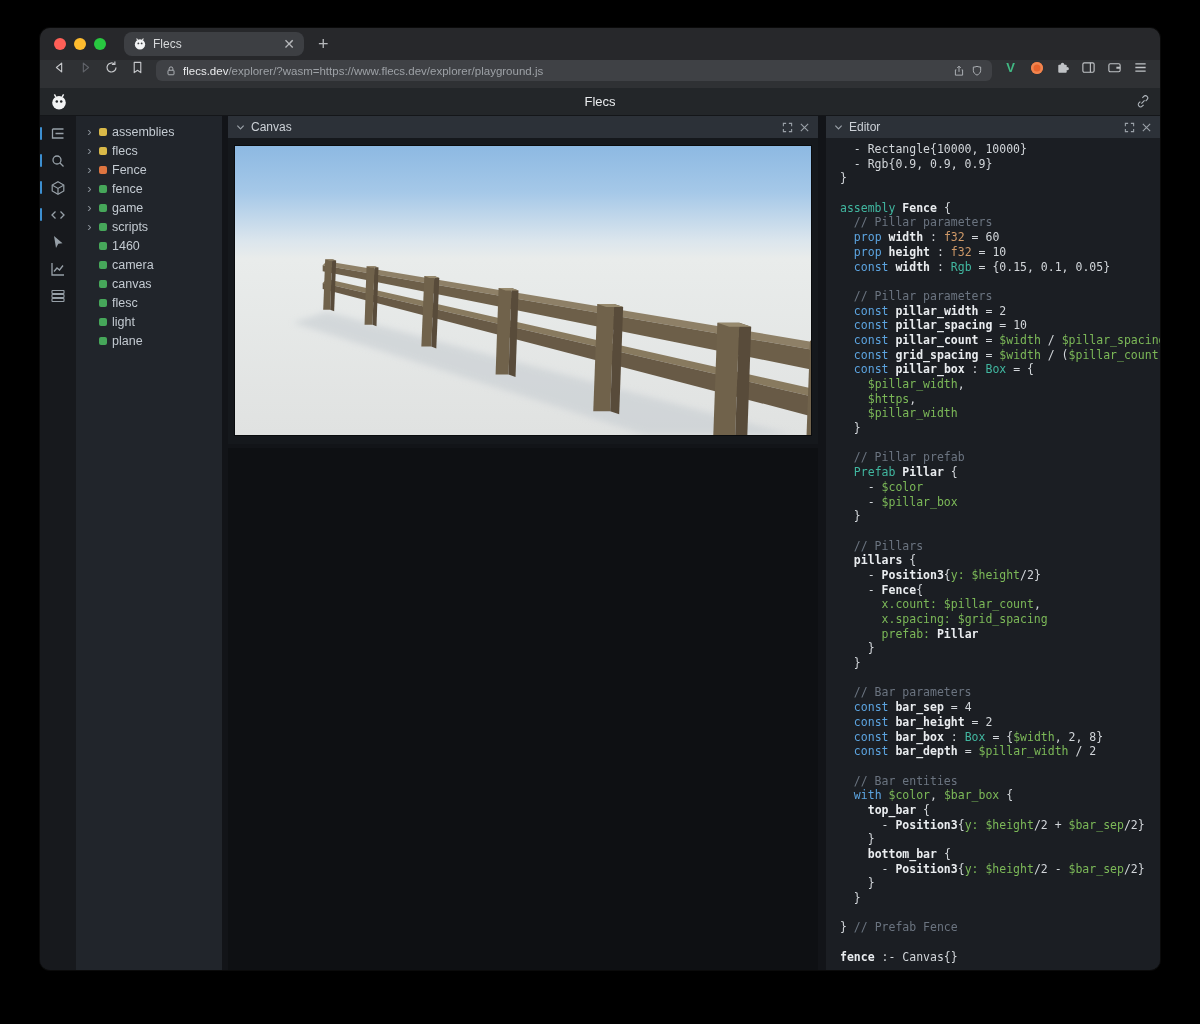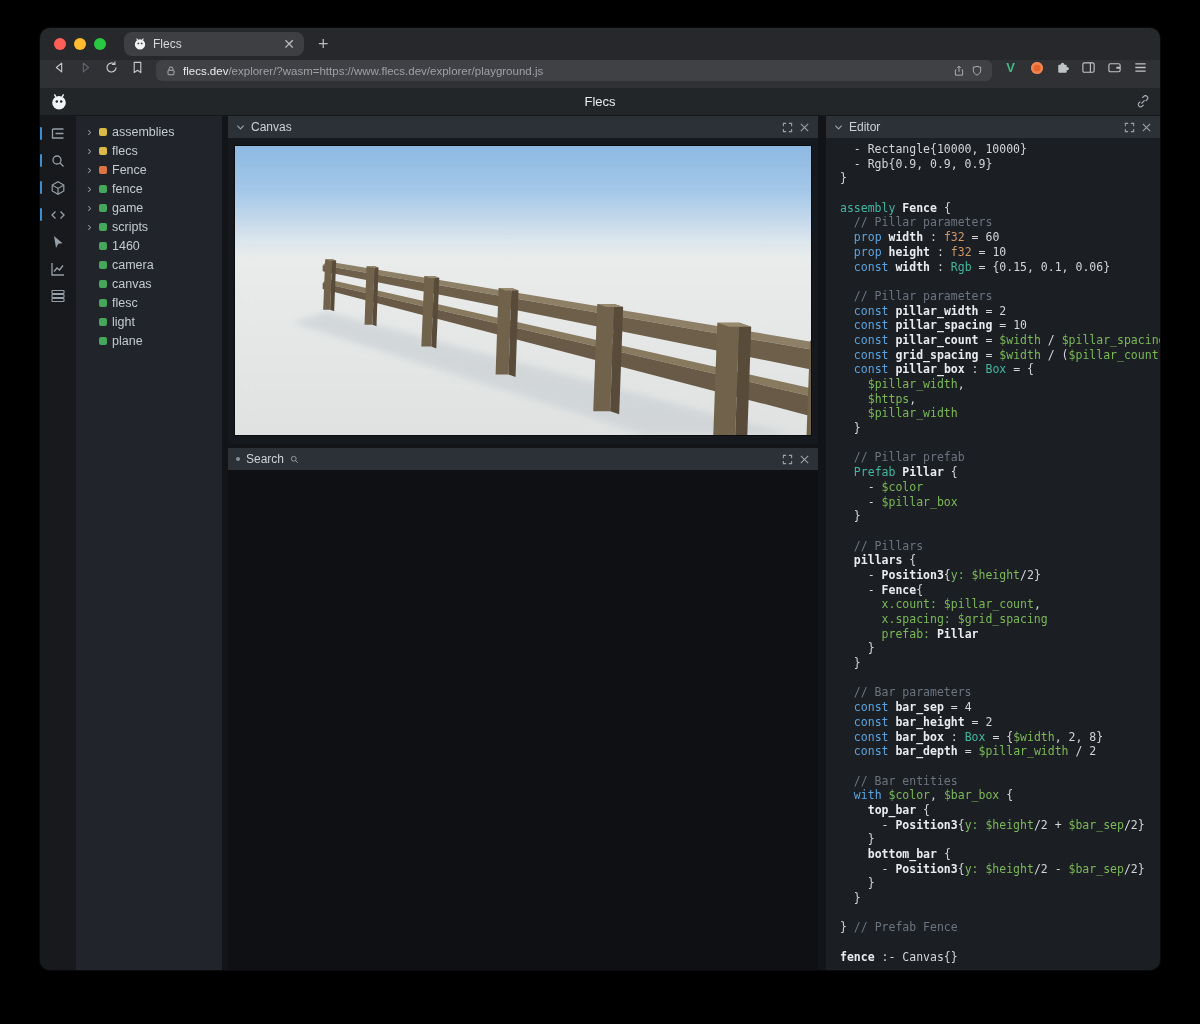--- a/index.html
+++ b/index.html
@@ -375,41 +375,20 @@
 
                 <polygon points="577,196 605,196 599,360 571,360" fill="#70624b"></polygon>
                 <polygon points="577,196 605,196 620,201 592,201" fill="#978a6e"></polygon>
               </g>
             </svg>
           </div>
         </div>
 
         <div class="gap"></div>
 
-        <div class="panel-header">
-          <span class="bullet"></span>
-          <span>Search</span>
-          <span class="hdr-ic small">
-            <svg viewBox="0 0 12 12">
-                <circle cx="5" cy="5" r="3.2" fill="none" stroke="currentColor" stroke-width="1.2"></circle>
-                <path d="M7.4 7.4l3 3" stroke="currentColor" stroke-width="1.2"></path>
-              </svg>
-          </span>
-          <span class="grow"></span>
-          <span class="hdr-ic">
-            <svg viewBox="0 0 12 12">
-                <path d="M1.5 4.5v-3h3M7.5 1.5h3v3M10.5 7.5v3h-3M4.5 10.5h-3v-3" fill="none" stroke="currentColor" stroke-width="1.2"></path>
-              </svg>
-          </span>
-          <span class="hdr-ic">
-            <svg viewBox="0 0 12 12">
-                <path d="M2 2l8 8M10 2l-8 8" stroke="currentColor" stroke-width="1.2"></path>
-              </svg>
-          </span>
-        </div>
         <div class="search-body"></div>
       </div>
 
       <div class="editor">
         <div class="panel-header">
           <span class="hdr-ic small">
             <svg viewBox="0 0 10 10">
                 <path d="M1.5 3 5 6.5 8.5 3" fill="none" stroke="currentColor" stroke-width="1.3"></path>
               </svg>
           </span>
@@ -428,21 +407,21 @@
         </div>
         <div class="editor-body">
             <div class="code-line"><span class="tok-p">  - Rectangle{10000, 10000}</span></div>
             <div class="code-line"><span class="tok-p">  - Rgb{0.9, 0.9, 0.9}</span></div>
             <div class="code-line"><span class="tok-p">}</span></div>
             <div class="code-line">&nbsp;</div>
             <div class="code-line"><span class="tok-t">assembly</span><span class="tok-p"> </span><span class="tok-b">Fence</span><span class="tok-p"> {</span></div>
             <div class="code-line"><span class="tok-c">  // Pillar parameters</span></div>
             <div class="code-line"><span class="tok-p">  </span><span class="tok-k">prop</span><span class="tok-p"> </span><span class="tok-b">width</span><span class="tok-p"> : </span><span class="tok-o">f32</span><span class="tok-p"> = 60</span></div>
             <div class="code-line"><span class="tok-p">  </span><span class="tok-k">prop</span><span class="tok-p"> </span><span class="tok-b">height</span><span class="tok-p"> : </span><span class="tok-o">f32</span><span class="tok-p"> = 10</span></div>
-            <div class="code-line"><span class="tok-p">  </span><span class="tok-k">const</span><span class="tok-p"> </span><span class="tok-b">width</span><span class="tok-p"> : </span><span class="tok-t">Rgb</span><span class="tok-p"> = {0.15, 0.1, 0.06}</span></div>
+            <div class="code-line"><span class="tok-p">  </span><span class="tok-k">const</span><span class="tok-p"> </span><span class="tok-b">width</span><span class="tok-p"> : </span><span class="tok-t">Rgb</span><span class="tok-p"> = {0.15, 0.1, 0.05}</span></div>
             <div class="code-line">&nbsp;</div>
             <div class="code-line"><span class="tok-c">  // Pillar parameters</span></div>
             <div class="code-line"><span class="tok-p">  </span><span class="tok-k">const</span><span class="tok-p"> </span><span class="tok-b">pillar_width</span><span class="tok-p"> = 2</span></div>
             <div class="code-line"><span class="tok-p">  </span><span class="tok-k">const</span><span class="tok-p"> </span><span class="tok-b">pillar_spacing</span><span class="tok-p"> = 10</span></div>
             <div class="code-line"><span class="tok-p">  </span><span class="tok-k">const</span><span class="tok-p"> </span><span class="tok-b">pillar_count</span><span class="tok-p"> = </span><span class="tok-v">$width</span><span class="tok-p"> / </span><span class="tok-v">$pillar_spacing</span></div>
             <div class="code-line"><span class="tok-p">  </span><span class="tok-k">const</span><span class="tok-p"> </span><span class="tok-b">grid_spacing</span><span class="tok-p"> = </span><span class="tok-v">$width</span><span class="tok-p"> / (</span><span class="tok-v">$pillar_count</span><span class="tok-p"> - 1)</span></div>
             <div class="code-line"><span class="tok-p">  </span><span class="tok-k">const</span><span class="tok-p"> </span><span class="tok-b">pillar_box</span><span class="tok-p"> : </span><span class="tok-t">Box</span><span class="tok-p"> = {</span></div>
             <div class="code-line"><span class="tok-p">    </span><span class="tok-v">$pillar_width</span><span class="tok-p">,</span></div>
             <div class="code-line"><span class="tok-p">    </span><span class="tok-v">$https</span><span class="tok-p">,</span></div>
             <div class="code-line"><span class="tok-p">    </span><span class="tok-v">$pillar_width</span></div>

